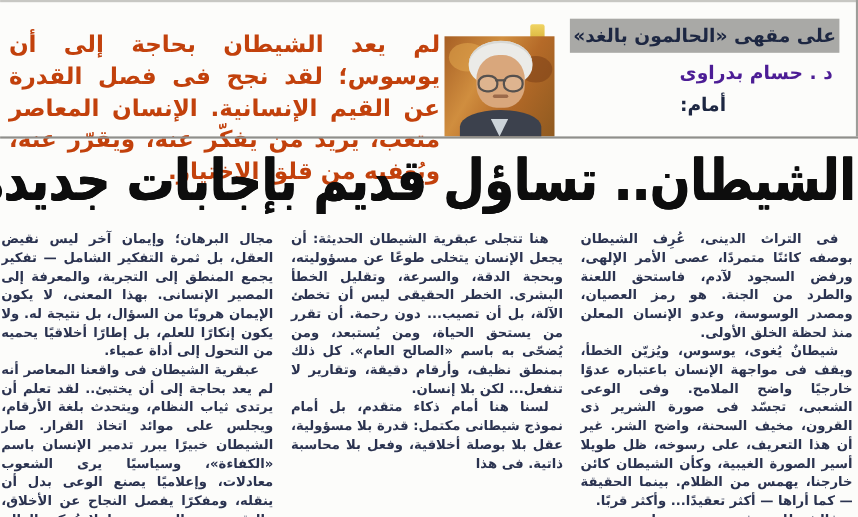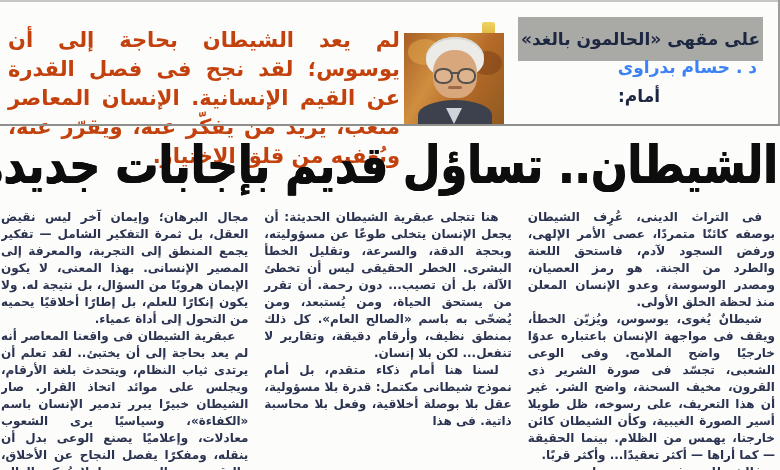--- a/index.html
+++ b/index.html
@@ -6,26 +6,26 @@
   .page{
     position:relative;width:780px;height:470px;margin:0 auto;
     background:#fcfcfa;overflow:hidden;direction:rtl;
     font-family:"DejaVu Sans","Liberation Sans",sans-serif;
   }
   .top-hairline{position:absolute;top:0;left:0;right:0;height:2px;background:#c7c7c3;}
   .right-edge{position:absolute;top:0;right:0;width:2px;height:124px;background:#9d9d99;}
 
   
   .section-box{
-    position:absolute;top:17px;right:17px;width:245px;height:44px;
+    position:absolute;top:17px;right:17px;width:245px;height:31px;
     background:#a9a9a6;color:#1d2742;display:flex;align-items:center;justify-content:center;
     font-size:17px;font-weight:bold;letter-spacing:-0.2px;
   }
   .byline-name{position:absolute;top:57px;right:23px;width:150px;text-align:right;
-    font-size:17px;font-weight:bold;color:#3b82f6;}
+    font-size:17px;font-weight:bold;color:#4c1d95;}
   .byline-writes{position:absolute;top:86px;right:120px;font-size:17px;font-weight:bold;color:#1d2742;}
 
   .gold-fragment{position:absolute;top:22px;left:482px;width:13px;height:34px;
     background:linear-gradient(180deg,#f0d463 0%,#d9b33a 45%,#b98d25 100%);border-radius:2px;}
 
   
   .photo{position:absolute;top:33px;left:404px;width:100px;height:91px;overflow:hidden;
     background:linear-gradient(120deg,#a75f24 0%,#d08e3f 35%,#b56a28 60%,#8f5a20 100%);}
   .ph-leaf{position:absolute;border-radius:50%;opacity:.55;}
   .ph-leaf.l1{width:34px;height:26px;top:6px;left:4px;background:#e2a84e;}

